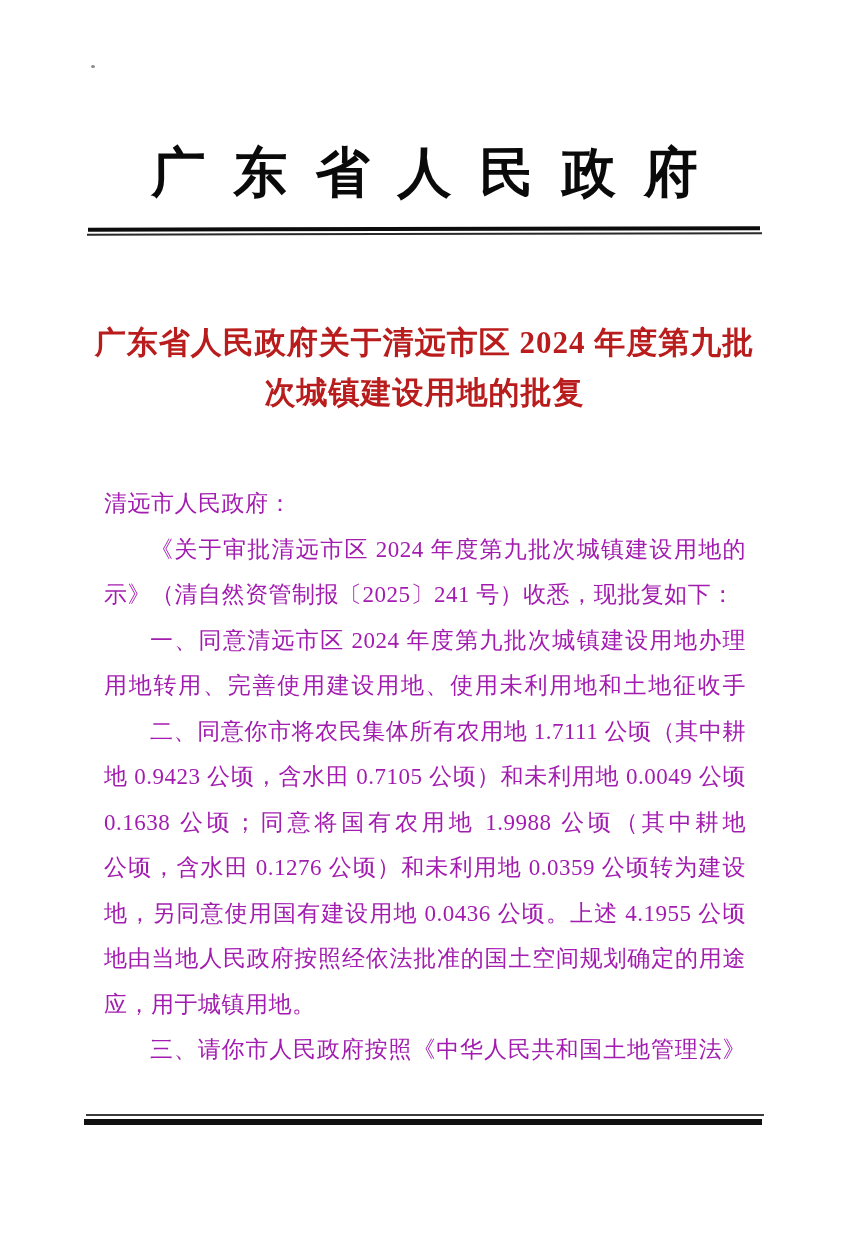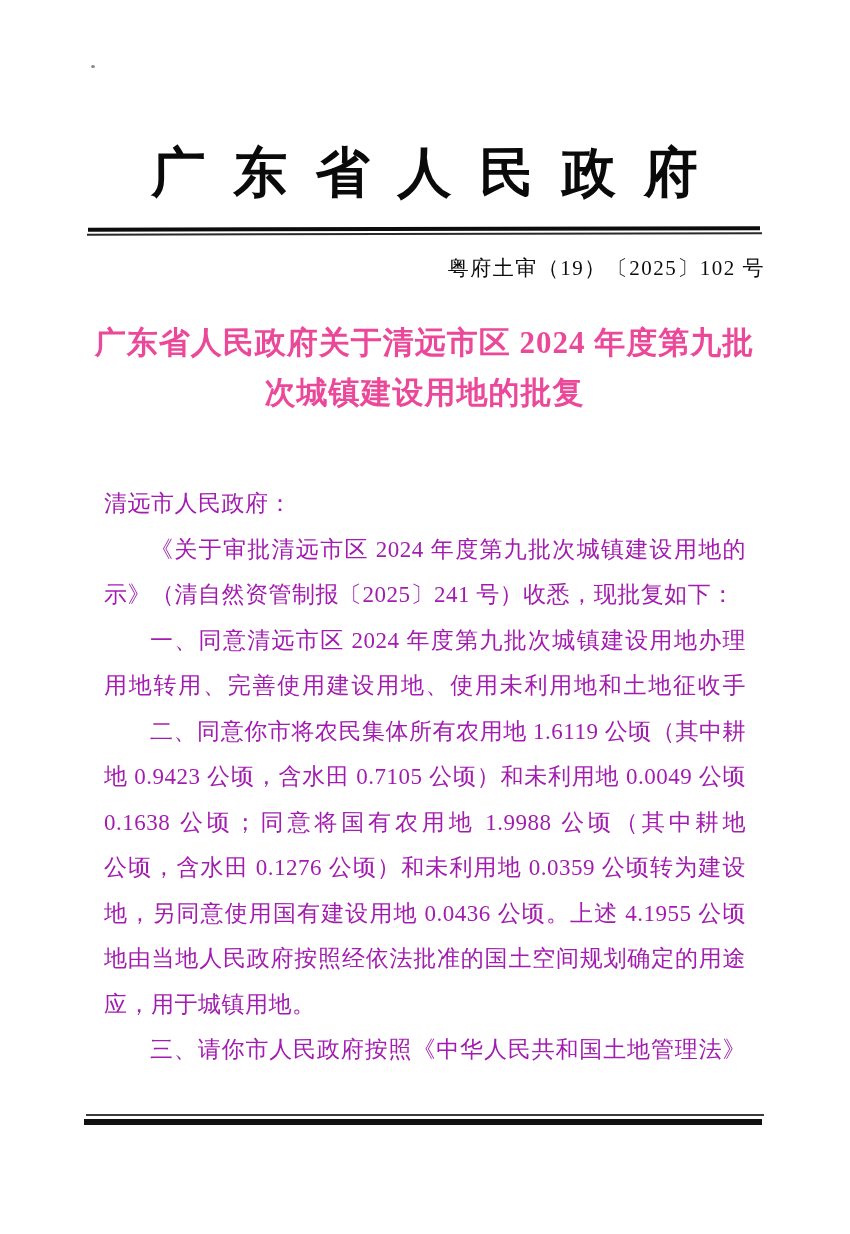--- a/index.html
+++ b/index.html
@@ -69,21 +69,21 @@
   .doc-title {
     position: absolute;
     top: 295px;
     left: 0;
     width: 100%;
     text-align: center;
     font-weight: bold;
     font-size: 31px;
     line-height: 50px;
     letter-spacing: 1px;
-    color: #ec4899;
+    color: #b91c1c;
   }
   .body-block {
     position: absolute;
     top: 458px;
     left: 104px;
     width: 642px;
     font-size: 23px;
     line-height: 45.5px;
     color: #a21caf;
   }
@@ -123,34 +123,33 @@
 
 <div class="page">
 
   <div class="artifact-dot"></div>
 
   <div class="letterhead">广东省人民政府</div>
 
   <div class="rule-top-thick"></div>
   <div class="rule-top-thin"></div>
 
-  <div class="doc-number">粤府土审（19）〔2025〕102 号</div>
 
   <div class="doc-title">
     <div>广东省人民政府关于清远市区 2024 年度第九批</div>
     <div>次城镇建设用地的批复</div>
   </div>
 
   <div class="body-block">
     <div class="doc-line">清远市人民政府：</div>
     <div class="doc-line indent fill">《关于审批清远市区 2024 年度第九批次城镇建设用地的请</div>
     <div class="doc-line">示》（清自然资管制报〔2025〕241 号）收悉，现批复如下：</div>
     <div class="doc-line indent fill">一、同意清远市区 2024 年度第九批次城镇建设用地办理农</div>
     <div class="doc-line fill">用地转用、完善使用建设用地、使用未利用地和土地征收手续。</div>
-    <div class="doc-line indent fill">二、同意你市将农民集体所有农用地 1.6119 公顷（其中耕</div>
+    <div class="doc-line indent fill">二、同意你市将农民集体所有农用地 1.7111 公顷（其中耕</div>
     <div class="doc-line fill">地 0.9423 公顷，含水田 0.7105 公顷）和未利用地 0.0049 公顷转</div>
     <div class="doc-line fill">0.1638 公顷；同意将国有农用地 1.9988 公顷（其中耕地 1.5916</div>
     <div class="doc-line fill">公顷，含水田 0.1276 公顷）和未利用地 0.0359 公顷转为建设用</div>
     <div class="doc-line fill">地，另同意使用国有建设用地 0.0436 公顷。上述 4.1955 公顷用</div>
     <div class="doc-line fill">地由当地人民政府按照经依法批准的国土空间规划确定的用途供</div>
     <div class="doc-line">应，用于城镇用地。</div>
     <div class="doc-line indent fill">三、请你市人民政府按照《中华人民共和国土地管理法》有</div>
   </div>
 
   <div class="rule-bottom-thin"></div>

